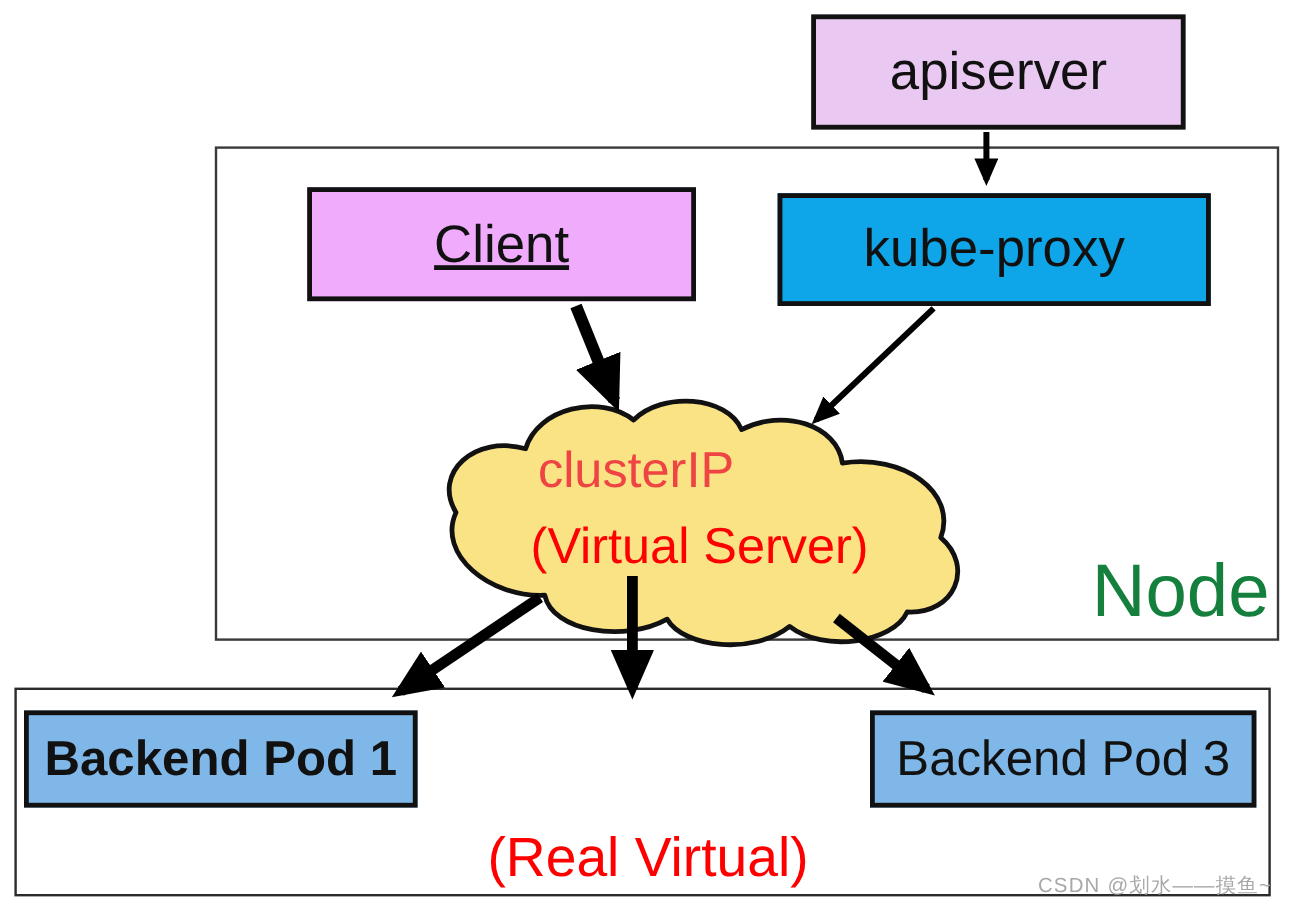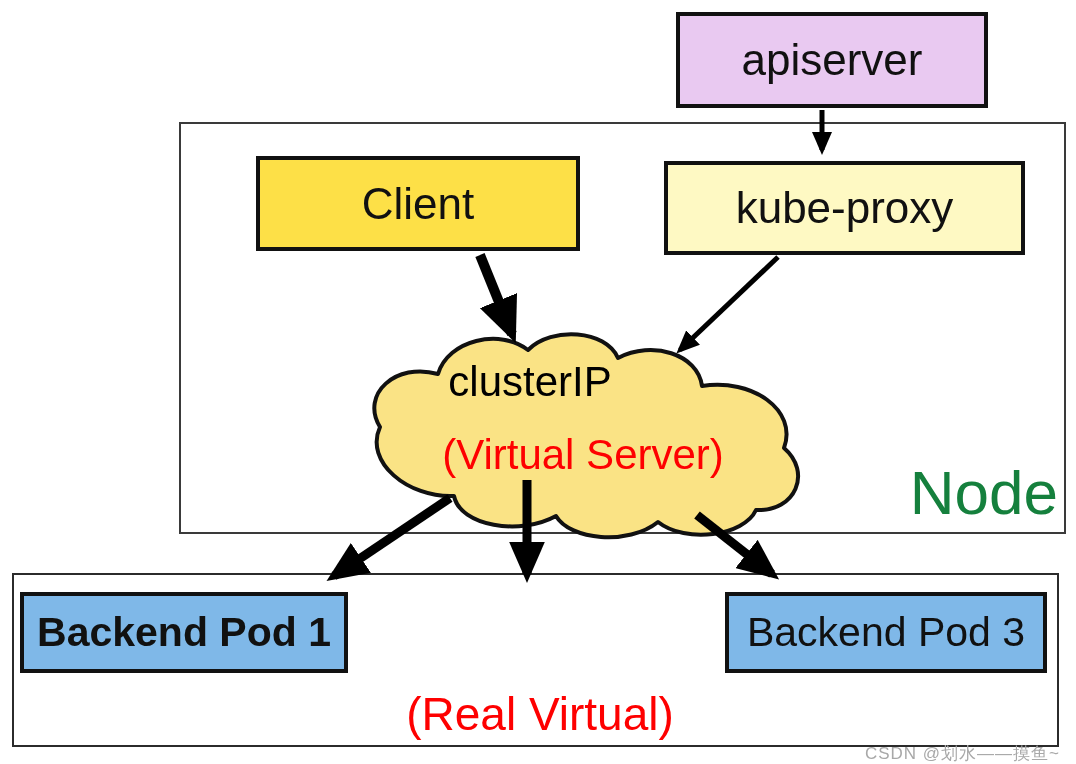--- a/index.html
+++ b/index.html
@@ -8,30 +8,30 @@
     font-family:"Liberation Sans", sans-serif;color:#111;
   }
   .rect-outline{position:absolute;background:transparent;}
   .node-rect{left:179px;top:122px;width:883px;height:408px;border:2px solid #3a3a3a;}
   .bottom-rect{left:12px;top:573px;width:1043px;height:170px;border:2px solid #2b2b2b;}
   .box{
     position:absolute;display:flex;align-items:center;justify-content:center;
     border:4px solid #111;box-sizing:border-box;white-space:nowrap;
   }
   .apiserver{left:676px;top:12px;width:312px;height:96px;background:#E9C9F1;font-size:44px;}
-  .client{left:256px;top:156px;width:324px;height:95px;background:#fde047;font-size:44px;}
-  .kubeproxy{left:664px;top:161px;width:361px;height:94px;background:#fef9c3;font-size:44px;}
+  .client{left:256px;top:156px;width:324px;height:95px;background:#f0abfc;font-size:44px;text-decoration:underline;}
+  .kubeproxy{left:648px;top:161px;width:361px;height:94px;background:#0ea5e9;font-size:44px;}
   .pod{background:#7FB8E8;height:81px;top:592px;font-size:41px;border-width:4px;}
   .pod1{left:20px;width:328px;font-weight:bold;}
   .pod2{left:375px;width:323px;}
   .pod3{left:725px;width:322px;}
   .cloud-svg{position:absolute;left:358px;top:320px;width:452px;height:224px;}
   .arrows-svg{position:absolute;left:0;top:0;width:1076px;height:764px;pointer-events:none;}
   .lbl{position:absolute;white-space:nowrap;}
-  .cluster-ip{left:360px;top:358px;width:340px;text-align:center;font-size:42px;color:#000000;}
+  .cluster-ip{left:360px;top:368px;width:340px;text-align:center;font-size:42px;color:#ef4444;}
   .virtual-server{left:413px;top:431px;width:340px;text-align:center;font-size:42px;color:#FE0000;}
   .node-label{left:858px;top:457px;width:200px;text-align:right;font-size:62px;color:#15803d;}
   .real-server{left:340px;top:687px;width:400px;text-align:center;font-size:46px;color:#FE0000;}
   .watermark{right:16px;top:726px;font-size:17px;color:#a8a8a8;letter-spacing:1px;}
 </style>
 </head>
 <body>
 
 <div class="canvas">
 
@@ -83,15 +83,15 @@
     <line x1="778" y1="257" x2="680" y2="350" stroke="#000" stroke-width="5" marker-end="url(#ah)"></line>
     <line x1="450" y1="498" x2="334" y2="576" stroke="#000" stroke-width="9" marker-end="url(#ah)"></line>
     <line x1="527" y1="480" x2="527" y2="574" stroke="#000" stroke-width="9" marker-end="url(#ah)"></line>
     <line x1="697" y1="515" x2="772" y2="574" stroke="#000" stroke-width="9" marker-end="url(#ah)"></line>
   </svg>
 
   <div class="lbl cluster-ip">clusterIP</div>
   <div class="lbl virtual-server">(Virtual Server)</div>
   <div class="lbl node-label">Node</div>
   <div class="lbl real-server">(Real Virtual)</div>
-  <div class="lbl watermark" style="position:absolute;margin-top:16px;">CSDN @划水——摸鱼~</div>
+  <div class="lbl watermark" style="position:absolute;">CSDN @划水——摸鱼~</div>
 
 </div>
 
 </body></html>

